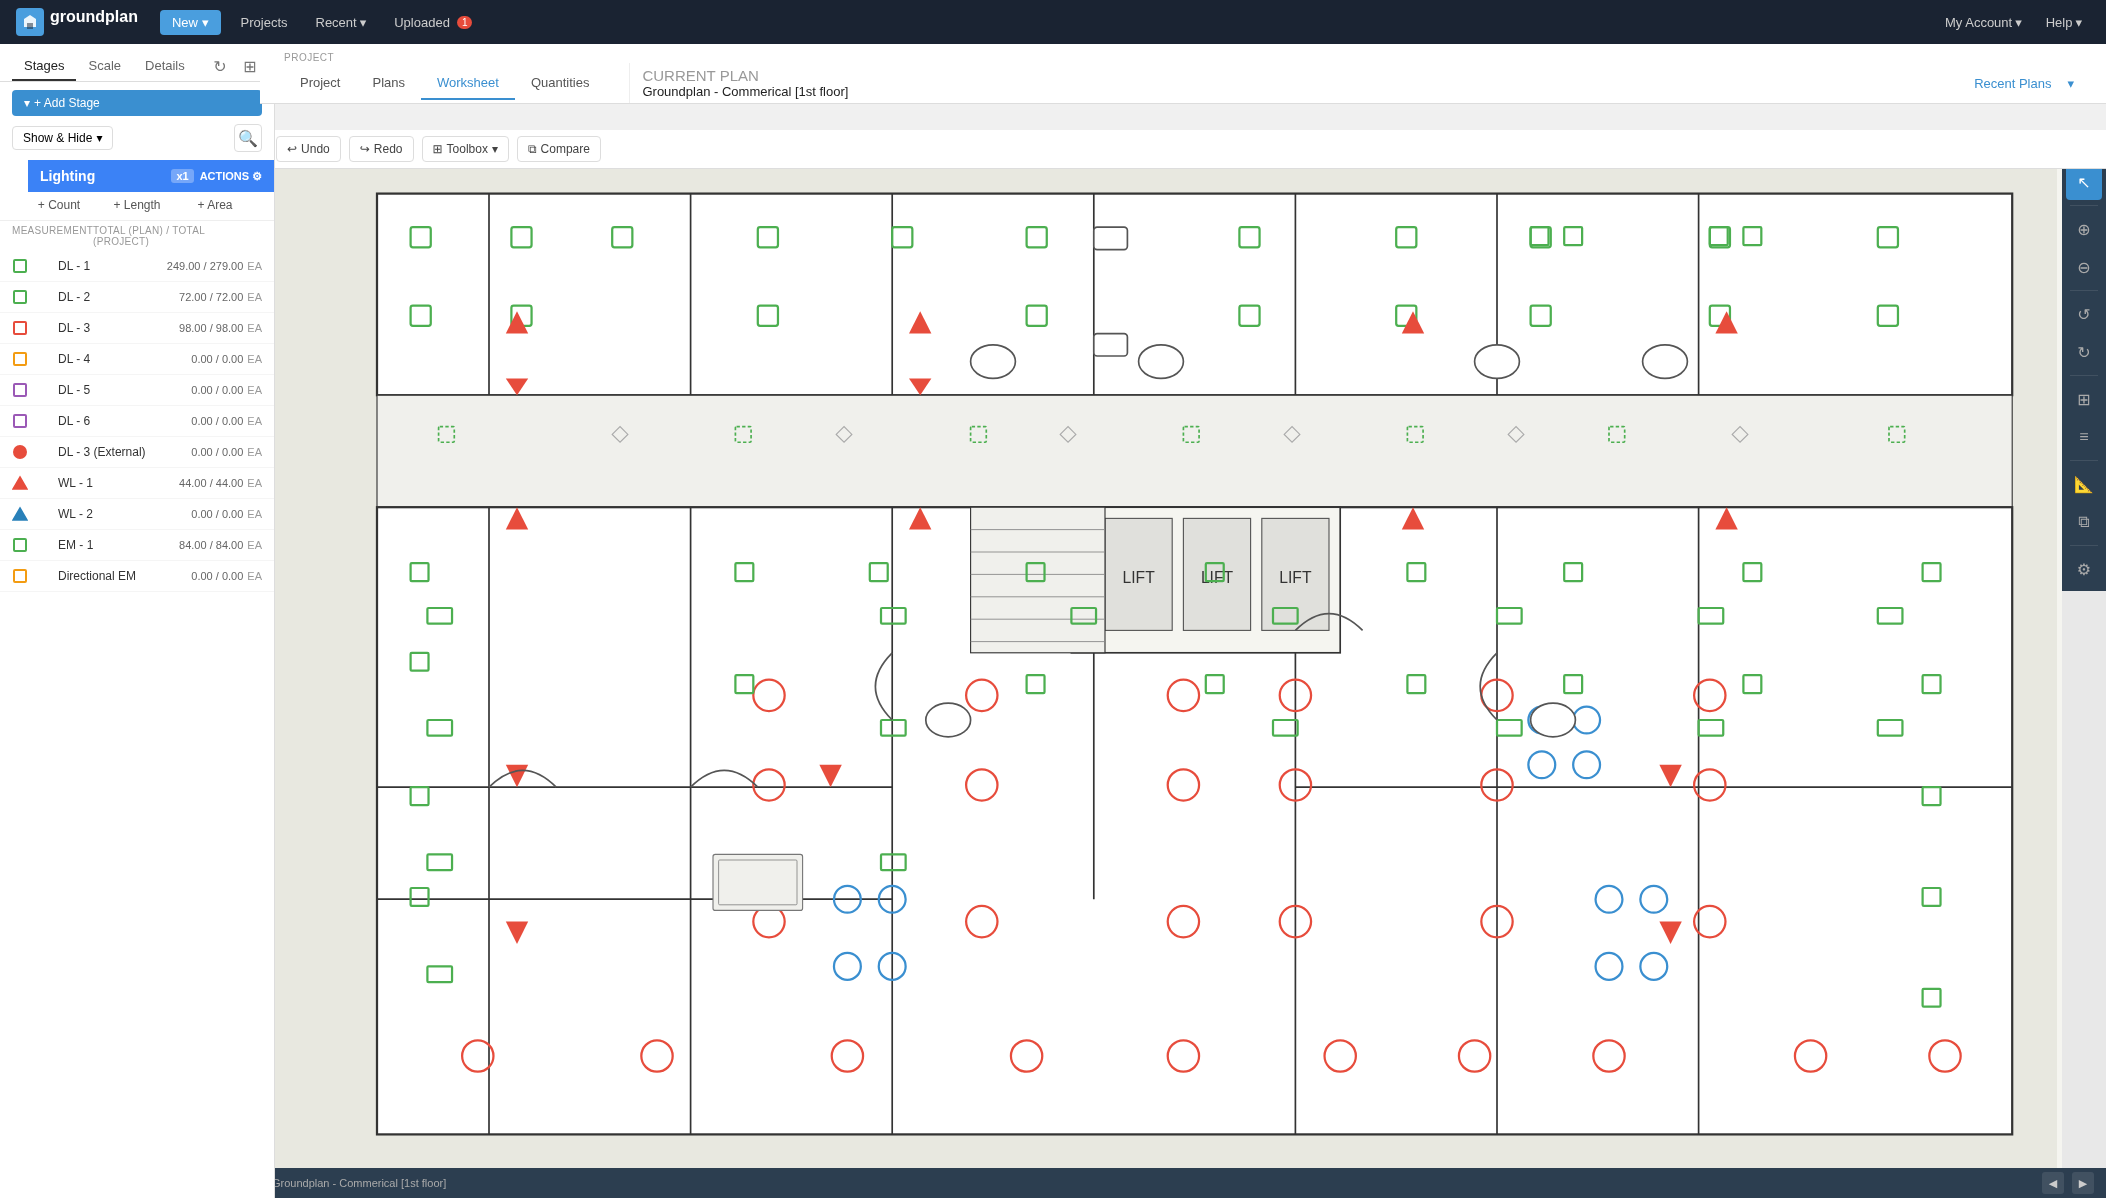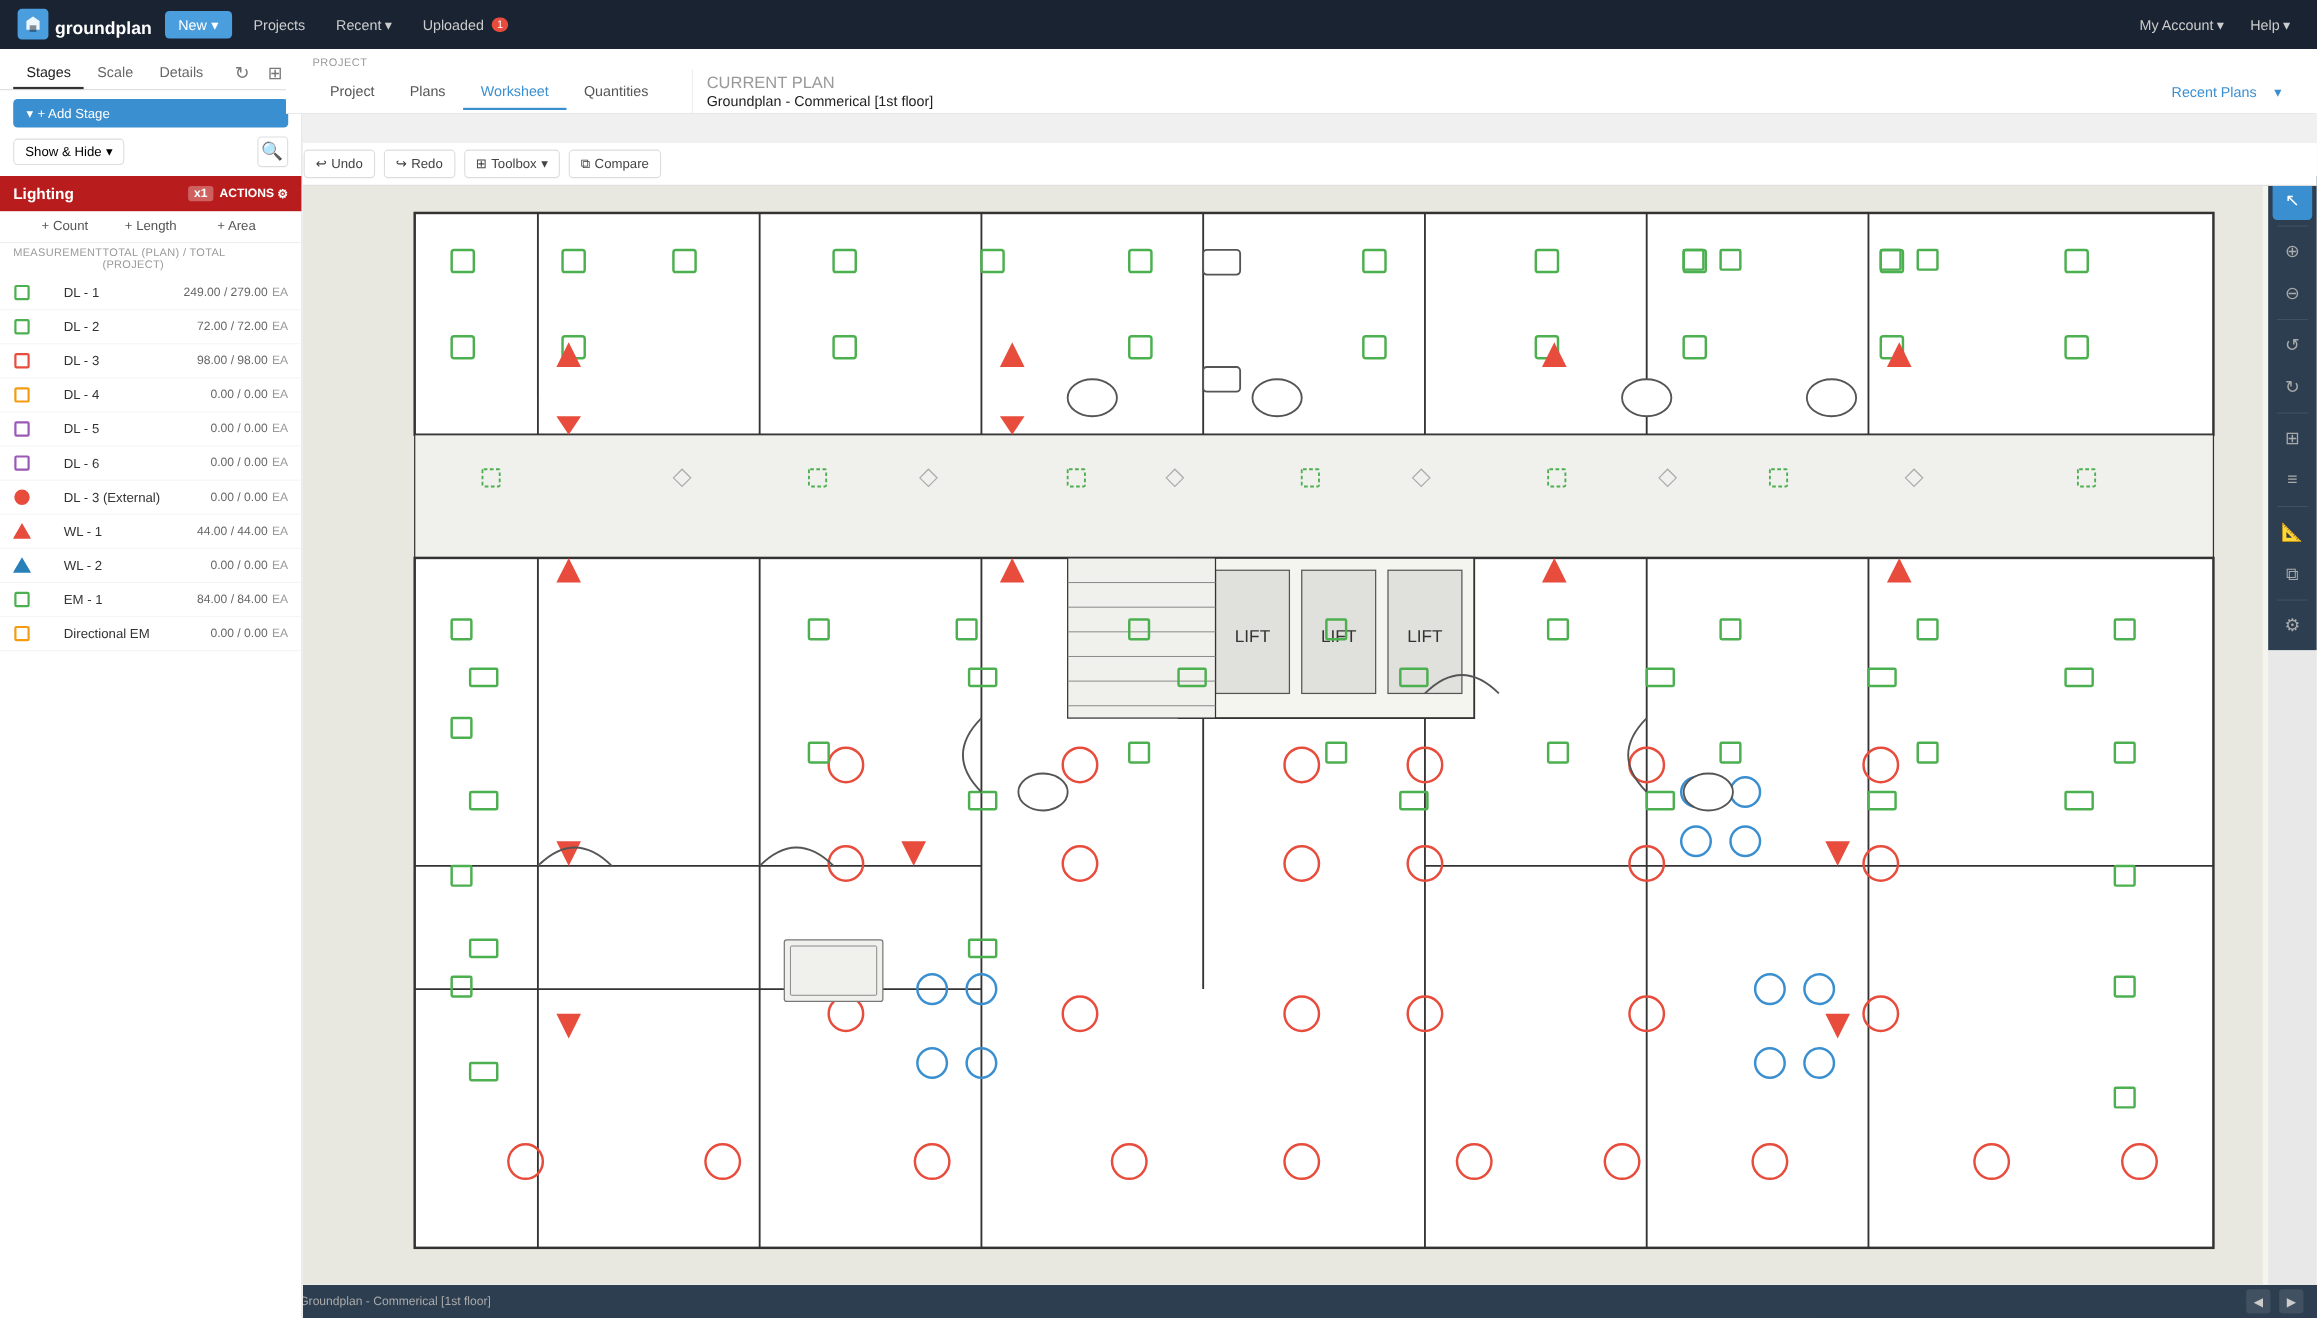--- a/index.html
+++ b/index.html
@@ -12,26 +12,26 @@
       display: flex;
       align-items: center;
       padding: 0 16px;
       gap: 12px;
       position: fixed;
       top: 0; left: 0; right: 0;
       z-index: 100;
     }
     .logo-area {
       display: flex;
-      align-items: flex-end;
+      align-items: flex-start;
       gap: 6px;
       color: white;
       font-size: 18px;
       font-weight: bold;
-      margin-right: 0;
+      margin-right: 10px;
     }
     .logo-icon {
       width: 28px;
       height: 28px;
       background: #4a9ede;
       border-radius: 4px;
       display: flex;
       align-items: center;
       justify-content: center;
       color: white;
@@ -222,28 +222,29 @@
       justify-content: center;
       border: 1px solid #ddd;
       border-radius: 4px;
       cursor: pointer;
       background: white;
       margin-left: auto;
     }
 
     
     .stage-header {
-      background: #b91c1c;
+      background: #3b82f6;
       color: white;
       padding: 8px 12px;
       display: flex;
       align-items: center;
       justify-content: space-between;
       font-weight: 600;
       font-size: 14px;
+      margin-left: 28px;
     }
     .stage-header-right {
       display: flex;
       align-items: center;
       gap: 6px;
       font-size: 12px;
       padding-left: 43px;
     }
     .x1-badge {
       background: rgba(255,255,255,0.3);

